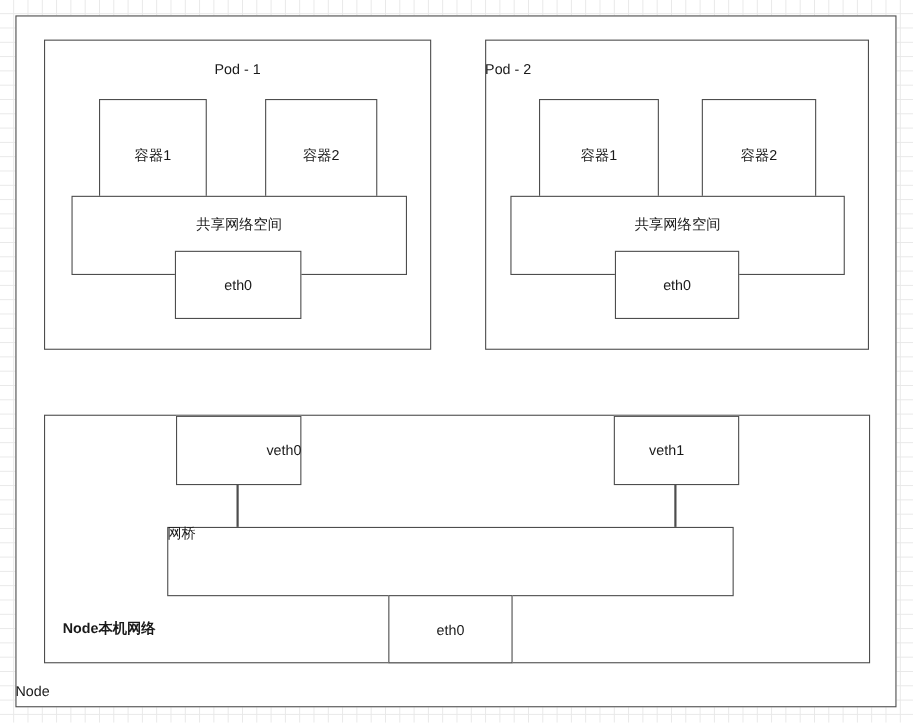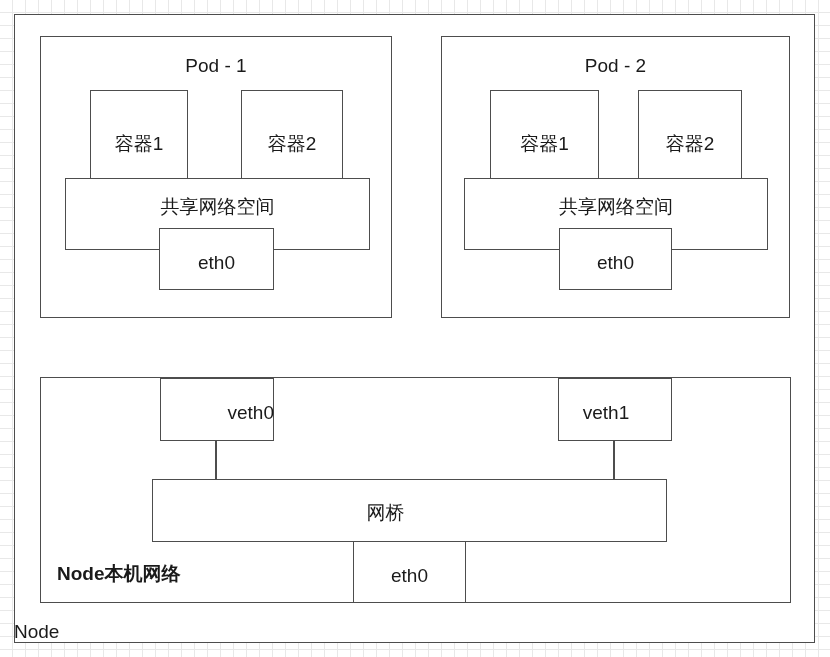--- a/index.html
+++ b/index.html
@@ -26,21 +26,21 @@
   .box {
     position: absolute;
     box-sizing: border-box;
     border: 1.6px solid #4d4d4d;
     background: #ffffff;
   }
   .label {
     position: absolute;
     box-sizing: border-box;
     color: #1a1a1a;
-    font-size: 19px;
+    font-size: 13px;
     line-height: 1;
     white-space: nowrap;
   }
   .connector {
     position: absolute;
     background: #4d4d4d;
     border: 0;
   }
   
   #node-frame { left: 14px; top: 14px; width: 801px; height: 629px; }
@@ -53,41 +53,41 @@
   #pod-1-container-1-label { left: 90px; width: 98px; top: 134px; text-align: center; }
   #pod-1-container-2 { left: 241px; top: 90px; width: 102px; height: 96px; }
   #pod-1-container-2-label { left: 241px; width: 102px; top: 134px; text-align: center; }
   #pod-1-netns { left: 65px; top: 178px; width: 305px; height: 72px; }
   #pod-1-netns-label { left: 65px; width: 305px; top: 197px; text-align: center; }
   #pod-1-eth0 { left: 159px; top: 228px; width: 115px; height: 62px; }
   #pod-1-eth0-label { left: 159px; width: 115px; top: 253px; text-align: center; }
 
   
   #pod-2 { left: 441px; top: 36px; width: 349px; height: 282px; }
-  #pod-2-title { left: 441px; width: 349px; top: 56px; text-align: center; }
+  #pod-2-title { left: 441px; width: 349px; top: 56px; }
   #pod-2-container-1 { left: 490px; top: 90px; width: 109px; height: 96px; }
   #pod-2-container-1-label { left: 490px; width: 109px; top: 134px; text-align: center; }
   #pod-2-container-2 { left: 638px; top: 90px; width: 104px; height: 96px; }
   #pod-2-container-2-label { left: 638px; width: 104px; top: 134px; text-align: center; }
   #pod-2-netns { left: 464px; top: 178px; width: 304px; height: 72px; }
   #pod-2-netns-label { left: 464px; width: 304px; top: 197px; text-align: center; }
   #pod-2-eth0 { left: 559px; top: 228px; width: 113px; height: 62px; }
   #pod-2-eth0-label { left: 559px; width: 113px; top: 253px; text-align: center; }
 
   
   #host-net { left: 40px; top: 377px; width: 751px; height: 226px; }
   #host-net-label { left: 57px; top: 564px; font-weight: bold; }
   #veth0 { left: 160px; top: 378px; width: 114px; height: 63px; }
   #veth0-label { left: 160px; width: 114px; top: 403px; text-align: right; }
   #veth1 { left: 558px; top: 378px; width: 114px; height: 63px; }
   #veth1-label { left: 558px; width: 96px; top: 403px; text-align: center; }
   #veth0-link { left: 215px; top: 440px; width: 2px; height: 40px; }
   #veth1-link { left: 613px; top: 440px; width: 2px; height: 40px; }
   #bridge { left: 152px; top: 479px; width: 515px; height: 63px; }
-  #bridge-label { left: 152px; width: 467px; top: 503px; text-align: center; }
+  #bridge-label { left: 152px; width: 467px; top: 478px; text-align: left; }
   #host-eth0 { left: 353px; top: 541px; width: 113px; height: 62px; }
   #host-eth0-label { left: 353px; width: 113px; top: 566px; text-align: center; }
 </style>
 </head>
 <body>
 
 <div id="canvas">
 
   <div class="box" id="node-frame"></div>
   <div class="label" id="node-caption">Node</div>

